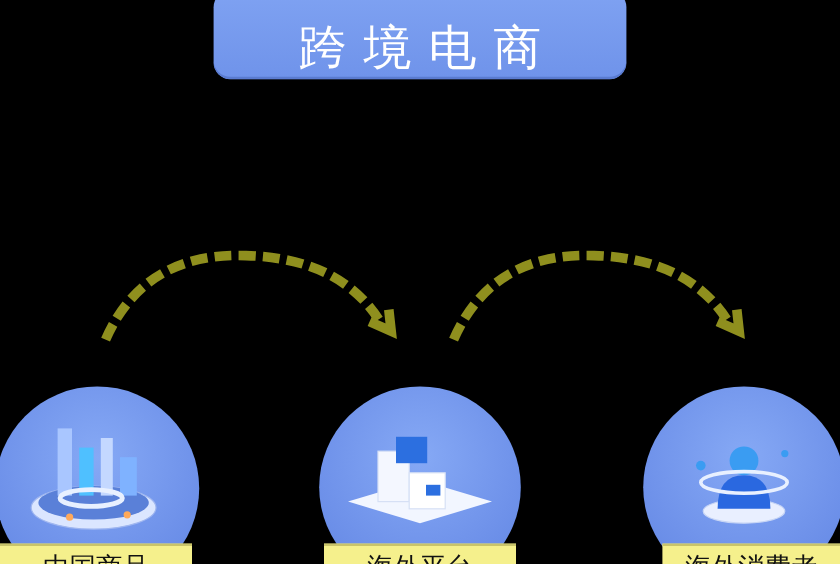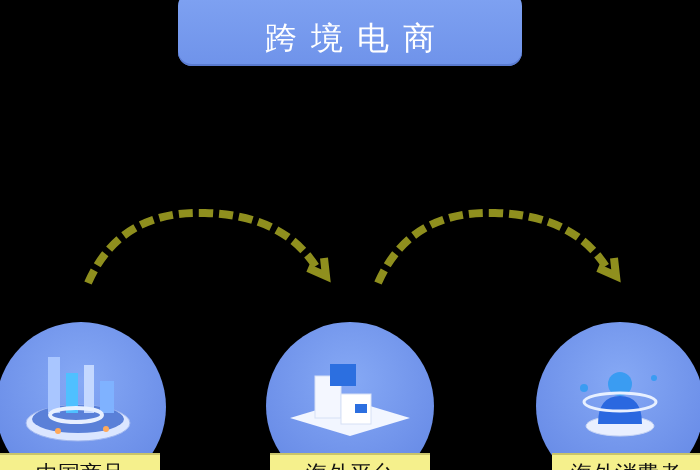--- a/index.html
+++ b/index.html
@@ -8,21 +8,21 @@
     font-family: "DejaVu Sans", sans-serif;
   }
   .title-box {
     position: absolute; left: 178px; top: -8px; width: 344px; height: 74px;
     background: linear-gradient(180deg, #7fa2f2 0%, #6f93ea 100%);
     border-radius: 14px;
     box-shadow: inset 0 -2px 0 #5a7bd0;
     display: flex; align-items: center; justify-content: center;
   }
   .title-text {
-    color: #fff; font-size: 32px; letter-spacing: 14px; padding-left: 14px;
+    color: #fff; font-size: 40px; letter-spacing: 14px; padding-left: 14px;
     margin-top: 20px;
   }
   svg.arrows { position: absolute; left: 0; top: 0; }
   .node { position: absolute; }
   .circle {
     position: absolute; border-radius: 50%;
     background: radial-gradient(circle at 50% 35%, #86a9f5 0%, #6f92ea 60%, #5f84e2 100%);
   }
   .label {
     position: absolute; height: 30px;

